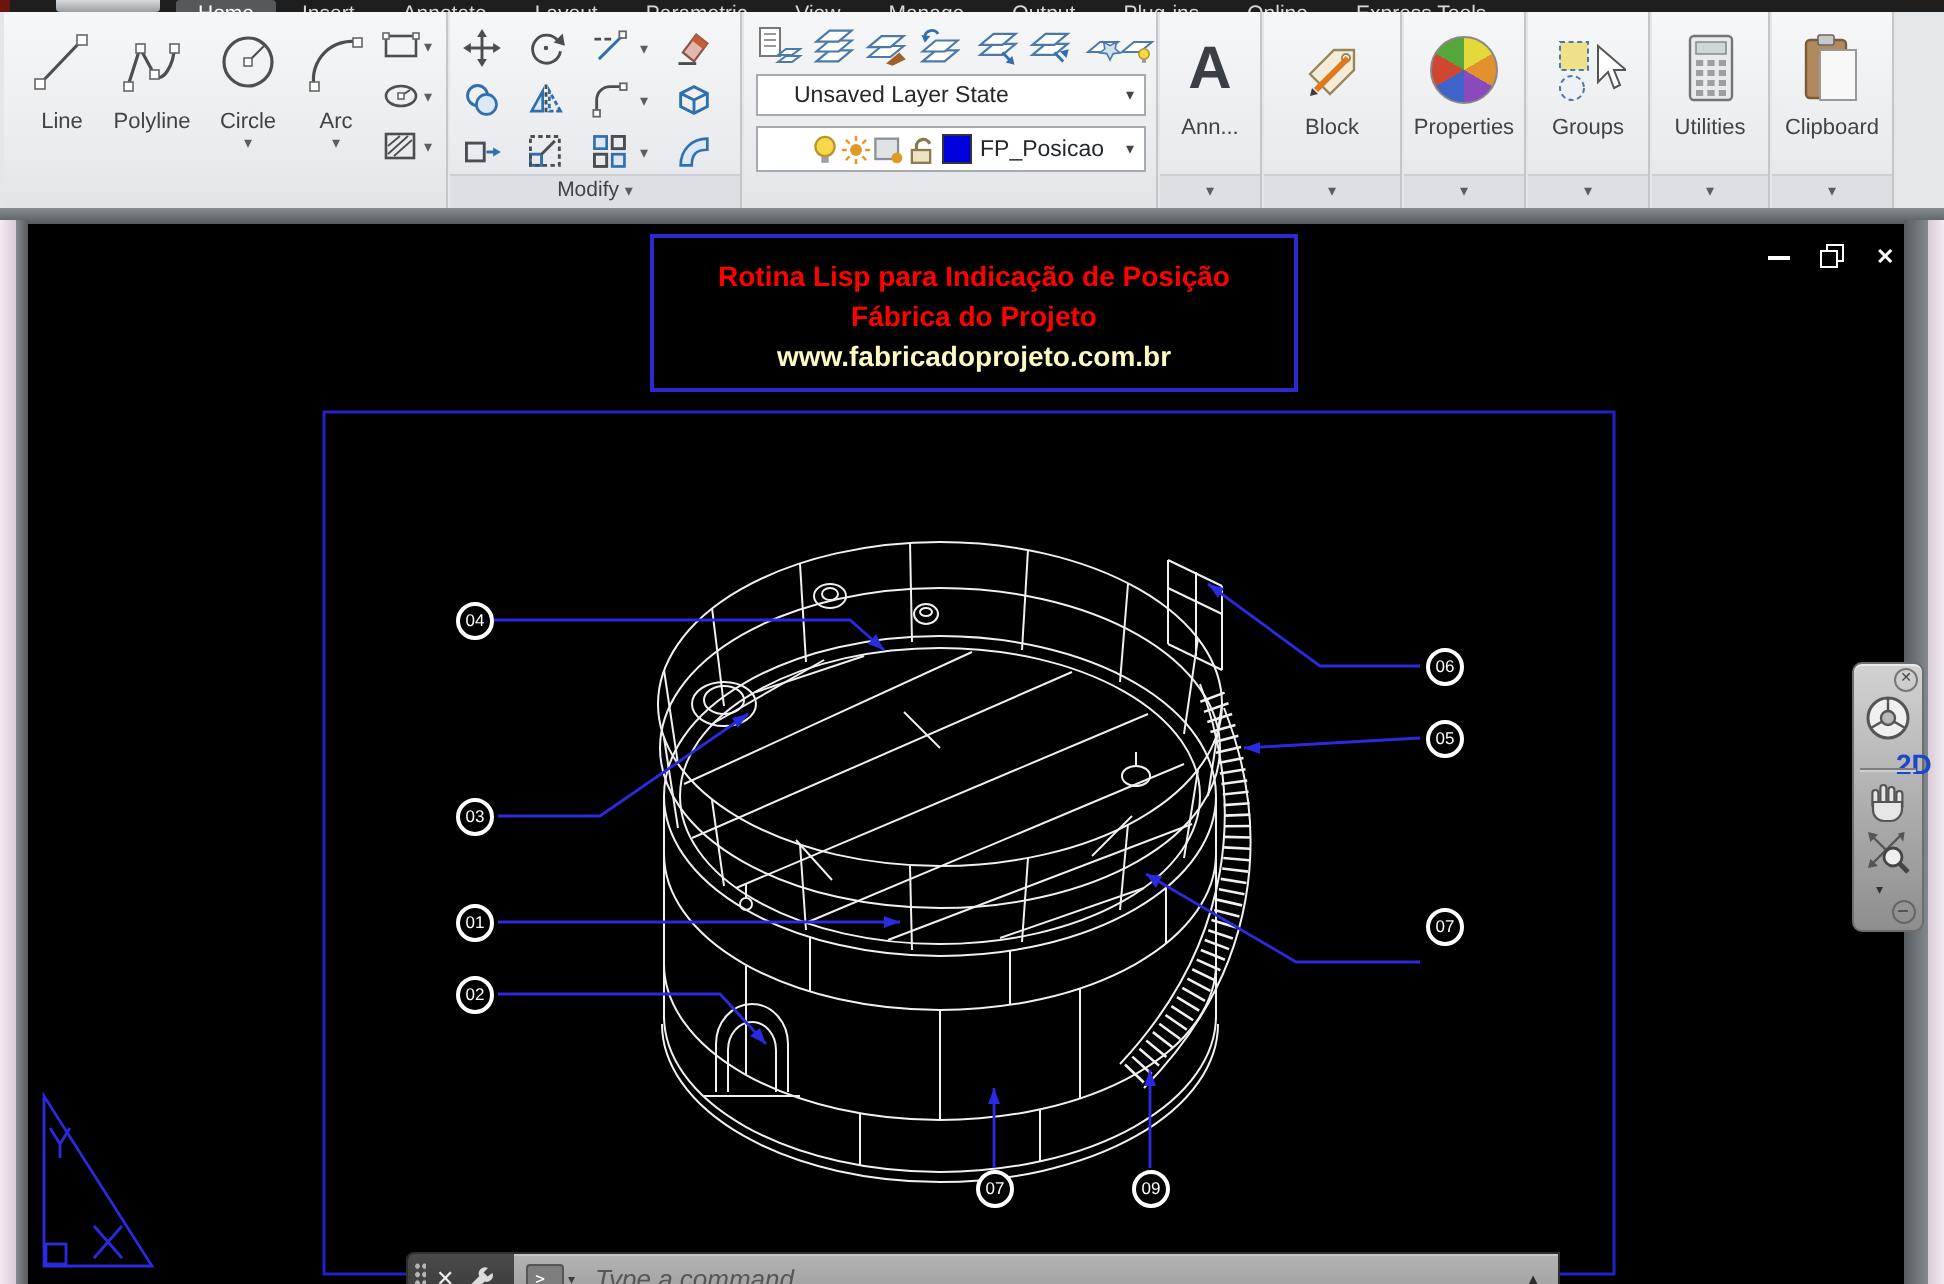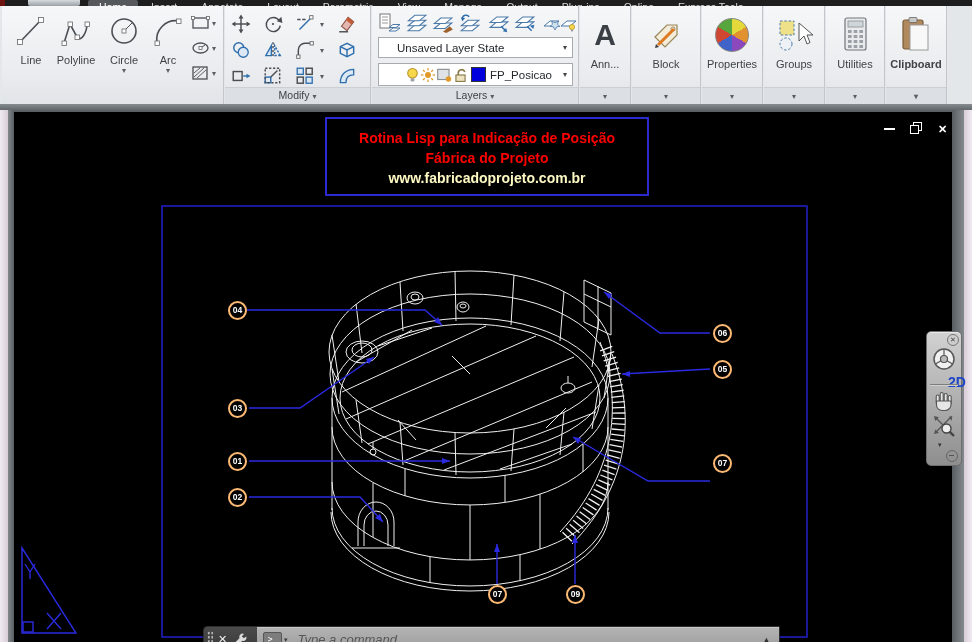--- a/index.html
+++ b/index.html
@@ -61,22 +61,22 @@
 
   
   .winctl{position:absolute;top:120px;color:#fff;}
   .minglyph{position:absolute;left:0;top:8px;width:11px;height:2px;background:#fff;}
   .restore{position:relative;width:12px;height:12px;}
   .restore .b1{position:absolute;left:3px;top:0;width:7px;height:7px;border:1px solid #fff;}
   .restore .b2{position:absolute;left:0;top:3px;width:7px;height:7px;border:1px solid #fff;background:#000;}
   .closeglyph::after{content:"\2715";font-size:11px;font-weight:bold;color:#fff;}
 
   
-  .balloon{position:absolute;width:15px;height:15px;border:2px solid #fdba74;border-radius:50%;
-    background:#000;color:#fff;font-size:8.5px;font-weight:bold;text-align:center;line-height:15px;}
+  .balloon{position:absolute;width:15px;height:15px;border:2px solid #ffffff;border-radius:50%;
+    background:#000;color:#fff;font-size:8.5px;font-weight:normal;text-align:center;line-height:15px;}
 
   
   .navbar{position:absolute;left:926px;top:331px;width:34px;height:133px;border-radius:5px;
     background:linear-gradient(#d2d2d2,#8e8e8e);border:1px solid #6e6e6e;box-shadow:inset 0 1px 0 #eaeaea;}
   .nav-close{position:absolute;right:2px;top:2px;width:10px;height:10px;border:1px solid #777;border-radius:50%;
     font-size:7px;line-height:9px;text-align:center;color:#444;}
   .nav-close::after{content:"\2715";}
   .nav-sep{position:absolute;left:3px;right:3px;height:1px;background:#7d7d7d;box-shadow:0 1px 0 #cfcfcf;}
   .nav-dd{position:absolute;left:11px;top:109px;font-size:7px;color:#333;}
   .nav-dd::after{content:"\25BE";}
@@ -383,23 +383,20 @@
           <circle cx="11" cy="10.5" r="2.4" fill="#e09a28"></circle>
         </svg>
         <svg width="15" height="16" viewBox="0 0 13 14">
           <rect x="2.5" y="7" width="8" height="5.6" fill="#ece4c0" stroke="#8a7a4a" stroke-width="1"></rect>
           <path d="M4.5,7 V5.5 A3,3 0 0 1 10.3,4.3" fill="none" stroke="#8a7a4a" stroke-width="1.4"></path>
         </svg>
         <span style="display:inline-block;width:13px;height:13px;background:#0000dd;border:1px solid #333;margin:0 4px 0 3px;"></span>
         <span>FP_Posicao</span>
         <span class="caret">▾</span>
       </div>
-      <div class="pfooter">
-        <span>Layers</span> <span class="dd">▾</span>
-      </div>
     </div>
 
     <div class="panel" style="left:580px;width:51px;">
       <div class="bigicon">
           <span class="annA"></span>
         </div>
       <div class="biglabel">Ann...</div>
       <div class="pfooter"><span class="dd">▾</span></div>
     </div>
 
@@ -455,21 +452,21 @@
             <rect x="11" y="29" width="3.6" height="3"></rect>
               <rect x="16.7" y="29" width="3.6" height="3"></rect>
               <rect x="22.4" y="29" width="3.6" height="3"></rect>
           </g>
         </svg>
       </div>
       <div class="biglabel">Utilities</div>
       <div class="pfooter"><span class="dd">▾</span></div>
     </div>
 
-    <div class="panel" style="left:886px;width:61px;font-weight:bold;">
+    <div class="panel" style="left:886px;width:61px;">
       <div class="bigicon">
         <svg width="34" height="38" viewBox="0 0 34 38">
           <rect x="4" y="4" width="20" height="29" rx="2" fill="#b08a5e" stroke="#7a5c38" stroke-width="1.2"></rect>
           <rect x="10" y="1.5" width="8" height="5" rx="1" fill="#c8c8c8" stroke="#666" stroke-width="0.8"></rect>
           <rect x="11" y="9" width="18" height="25" fill="#f8f8f8" stroke="#999" stroke-width="1"></rect>
         </svg>
       </div>
       <div class="biglabel">Clipboard</div>
       <div class="pfooter"><span class="dd">▾</span></div>
     </div>

